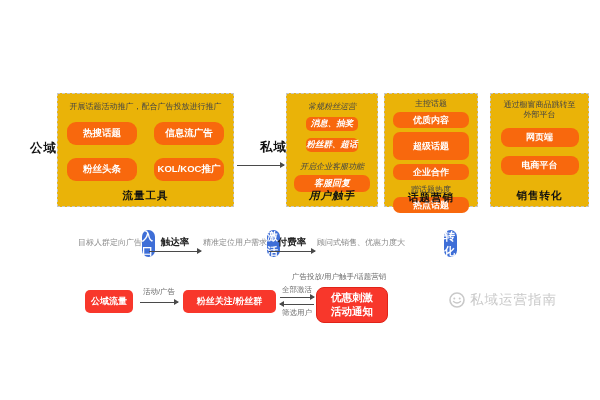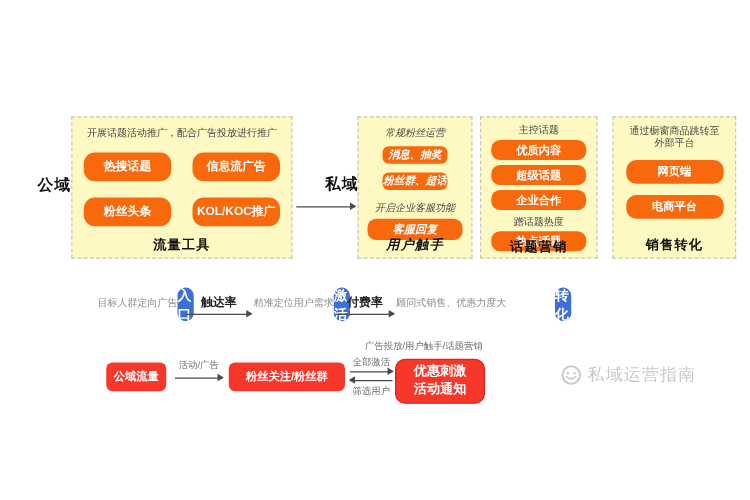--- a/index.html
+++ b/index.html
@@ -1,20 +1,20 @@
 <!DOCTYPE html>
 <html><head>
 <meta charset="utf-8">
 <style>
   * { margin:0; padding:0; box-sizing:border-box; }
   html,body { width:600px; height:400px; background:#fff; font-family:"Liberation Sans", sans-serif; }
   .canvas { position:relative; width:600px; height:400px; background:#fff; overflow:hidden; }
 
   
-  .dash-box { position:absolute; top:93px; height:114px; border:1px dashed #c6c6c6; background:#fef9c3; }
+  .dash-box { position:absolute; top:93px; height:114px; border:1px dashed #c6c6c6; background:#eab308; }
   .box1 { left:57px;  width:177px; }
   .box2 { left:286px; width:92px;font-style:italic;  }
   .box3 { left:384px; width:94px;  }
   .box4 { left:490px; width:99px;  }
 
   .box-title { margin-top:7px; text-align:center; font-size:8px; color:#454545; white-space:nowrap; }
   .box-title.wrap { white-space:normal; width:78px; margin-left:auto; margin-right:auto; line-height:1.3; }
   .box-sub { text-align:center; font-size:8px; color:#454545; }
   .box-footer { position:absolute; bottom:3px; left:0; right:0; text-align:center;
                 font-size:10.5px; font-weight:bold; color:#111; letter-spacing:1px; }
@@ -88,21 +88,21 @@
     <div class="pill sm" style="margin-top:5px;">消息、抽奖</div>
     <div class="pill sm" style="margin-top:7px;">粉丝群、超话</div>
     <div class="box-sub" style="margin-top:9px;">开启企业客服功能</div>
     <div class="pill md" style="margin-top:3px;">客服回复</div>
     <div class="box-footer">用户触手</div>
   </div>
 
   <div class="dash-box box3">
     <div class="box-title" style="margin-top:4px;">主控话题</div>
     <div class="pill md" style="margin-top:3px; height:16px;">优质内容</div>
-    <div class="pill md" style="margin-top:4px; height:16px;">超级话题</div>
+    <div class="pill md" style="margin-top:4px; height:28px;">超级话题</div>
     <div class="pill md" style="margin-top:4px; height:16px;">企业合作</div>
     <div class="box-sub" style="margin-top:4px;">蹭话题热度</div>
     <div class="pill md" style="margin-top:2px; height:16px;">热点话题</div>
     <div class="box-footer" style="bottom:1px;">话题营销</div>
   </div>
 
   <div class="dash-box box4">
     <div class="box-title wrap" style="margin-top:6px;">通过橱窗商品跳转至外部平台</div>
     <div class="pill lg" style="margin-top:7px;">网页端</div>
     <div class="pill lg" style="margin-top:9px;">电商平台</div>

